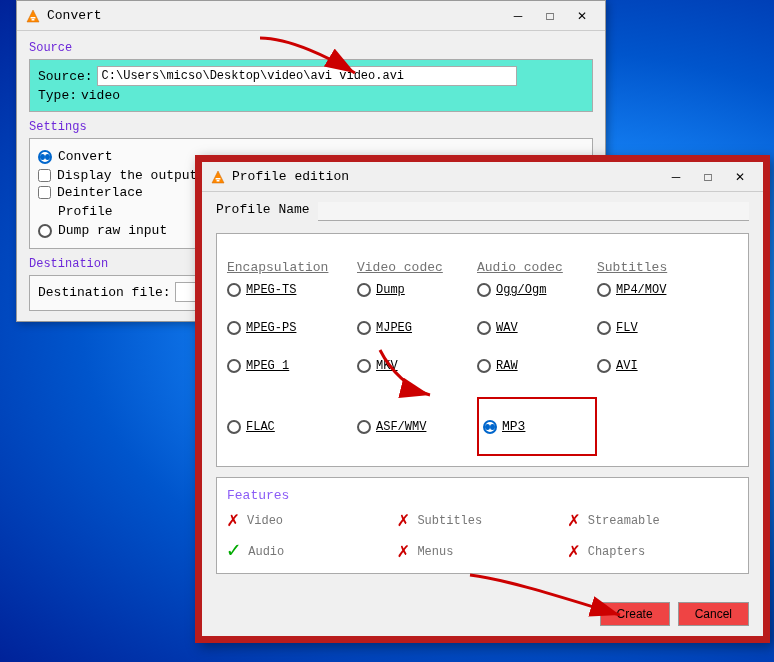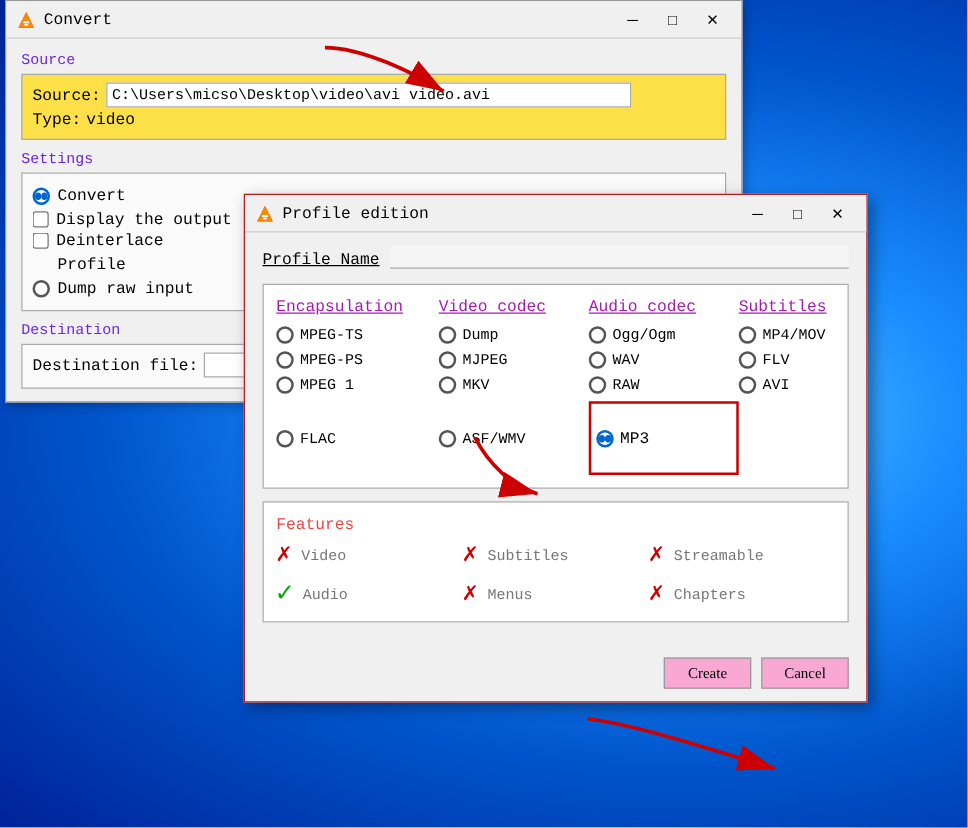--- a/index.html
+++ b/index.html
@@ -18,21 +18,21 @@
       position: absolute;
       top: 0; left: 0; right: 0; bottom: 0;
       background: radial-gradient(ellipse at 70% 50%, #5bc8ff 0%, #1a8cff 30%, #0055cc 60%, #002299 100%);
       z-index: 0;
     }
 
     
     .convert-window {
       position: absolute;
       top: 0;
-      left: 4px;
+      left: 16px;
       width: 590px;
       background: #f0f0f0;
       border: 1px solid #999;
       box-shadow: 2px 2px 8px rgba(0,0,0,0.3);
       z-index: 10;
     }
 
     .window-titlebar {
       display: flex;
       align-items: center;
@@ -80,21 +80,21 @@
       font-size: 12px;
       color: #6d28d9;
       margin-bottom: 4px;
       font-weight: normal;
     }
 
     .section-box {
       border: 1px solid #aaa;
       padding: 6px 8px;
       margin-bottom: 8px;
-      background: #fde047;
+      background: #5eead4;
     }
 
     .source-row {
       display: flex;
       align-items: center;
       gap: 4px;
       margin-bottom: 2px;
     }
 
     .source-field {
@@ -138,47 +138,46 @@
       border: 1px solid #aaa;
       padding: 6px 8px;
       background: #fafafa;
     }
 
     
     .profile-dialog {
       position: absolute;
       top: 155px;
       left: 195px;
-      width: 499px;
+      width: 575px;
       background: #f0f0f0;
-      border: 1px solid #b91c1c;
+      border: 7px solid #b91c1c;
       box-shadow: 4px 4px 12px rgba(0,0,0,0.4);
       z-index: 30;
     }
 
     .dialog-titlebar {
       display: flex;
       align-items: center;
       justify-content: space-between;
       background: #f0f0f0;
       border-bottom: 1px solid #ccc;
       padding: 6px 8px;
       height: 30px;
     }
 
     .dialog-content {
       padding: 10px 14px;
     }
 
     .profile-name-row {
       display: flex;
-      align-items: flex-end;
+      align-items: flex-start;
       gap: 8px;
       margin-bottom: 12px;
-      text-decoration: underline;
     }
 
     .profile-name-input {
       flex: 1;
       border: none;
       border-bottom: 1px solid #aaa;
       background: #f5f5f5;
       padding: 2px 4px;
       font-family: 'Courier New', monospace;
       font-size: 12px;
@@ -192,29 +191,31 @@
     }
 
     .codec-header-row {
       display: grid;
       grid-template-columns: 130px 120px 120px 120px;
       margin-bottom: 8px;
     }
 
     .codec-header-cell {
       font-size: 13px;
-      color: #a21caf;
+      color: #737373;
       font-weight: normal;
       text-decoration: underline;
+      margin-top: 16px;
     }
 
     .codec-body {
       display: grid;
       grid-template-columns: 130px 120px 120px 120px;
-      row-gap: 6px;
+      row-gap: 24px;
+      text-decoration: underline;
     }
 
     .codec-radio-item {
       display: flex;
       align-items: center;
       gap: 5px;
       font-size: 12px;
     }
 
     .radio-circle {
@@ -259,21 +260,21 @@
     .features-section {
       border: 1px solid #aaa;
       padding: 10px;
       background: white;
       margin-bottom: 12px;
     }
 
     .features-label {
       font-size: 13px;
       margin-bottom: 8px;
-      color: #ef4444;
+      color: #8b5cf6;
     }
 
     .features-grid {
       display: grid;
       grid-template-columns: 1fr 1fr 1fr;
       row-gap: 10px;
     }
 
     .feature-item {
       display: flex;
@@ -299,23 +300,23 @@
 
     .dialog-footer {
       display: flex;
       justify-content: flex-end;
       gap: 8px;
       padding: 6px 14px 10px;
     }
 
     .dialog-btn {
       padding: 4px 16px;
-      font-family: Liberation Serif, serif;
-      font-size: 12px;
-      background: #f9a8d4;
+      font-family: Liberation Sans, sans-serif;
+      font-size: 12px;
+      background: #ef4444;
       border: 1px solid #999;
       cursor: pointer;
       min-width: 70px;
     }
 
     
     .vlc-cone {
       width: 16px;
       height: 16px;
       display: inline-block;

